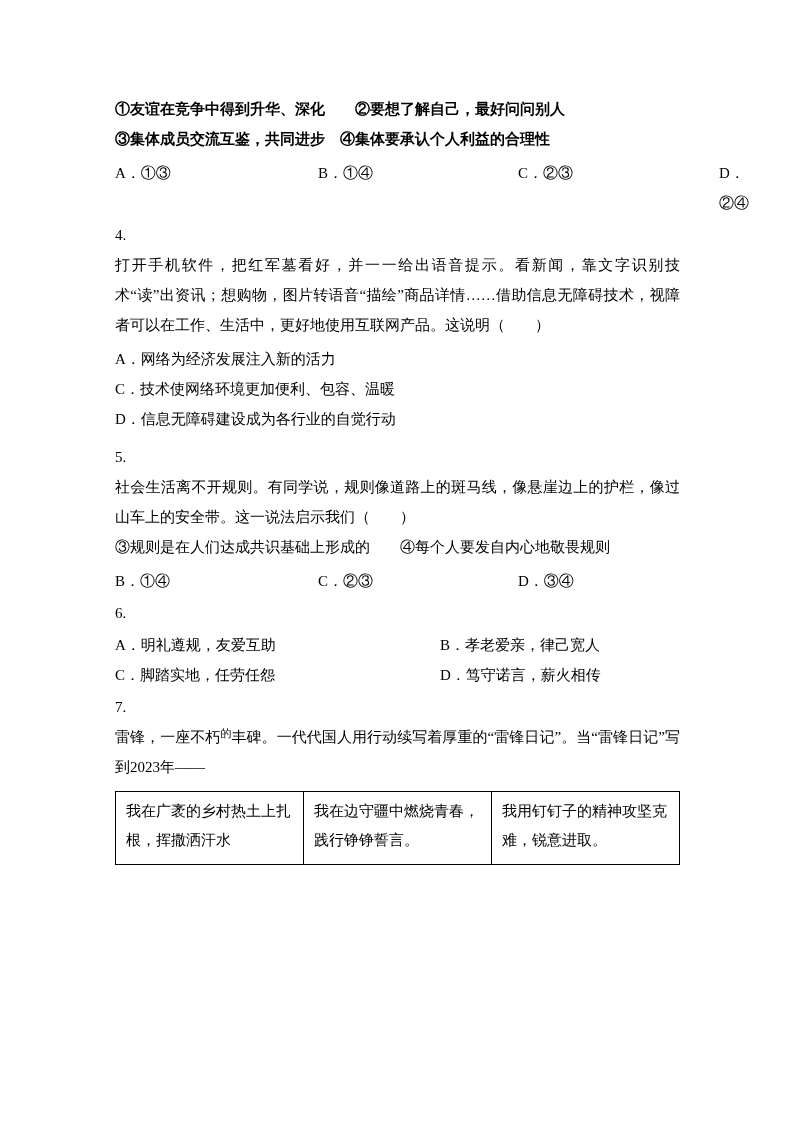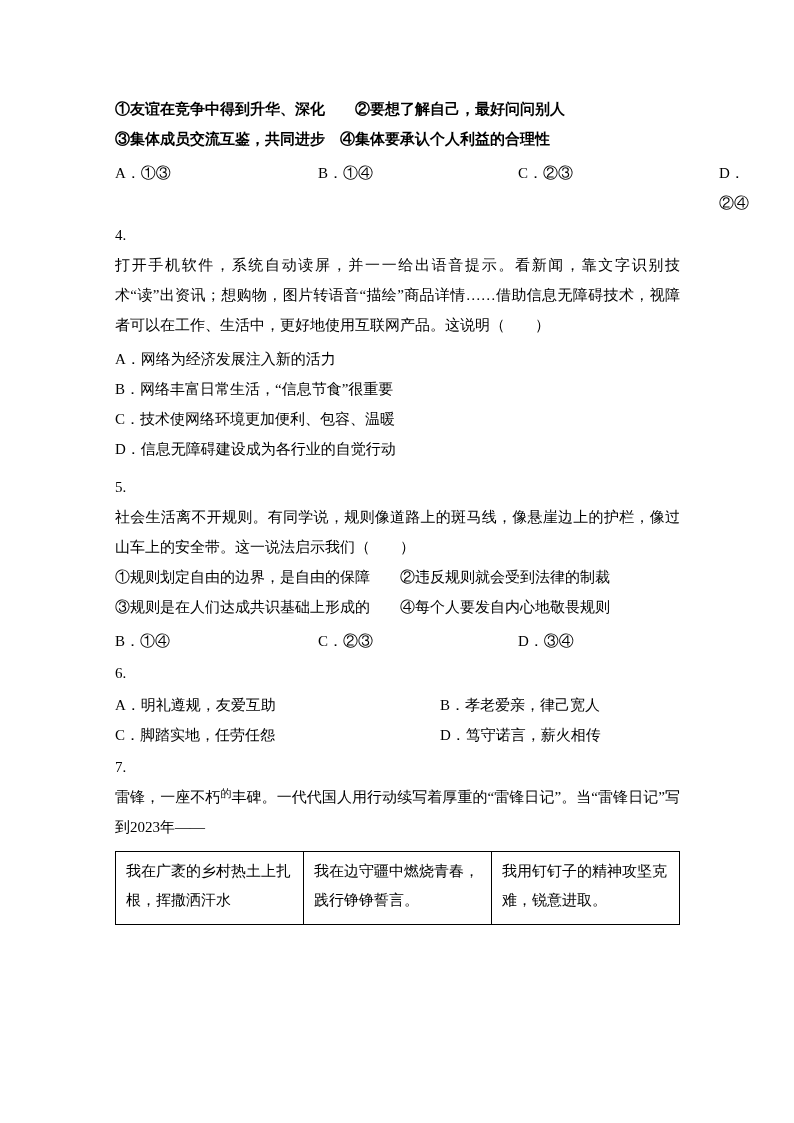--- a/index.html
+++ b/index.html
@@ -71,29 +71,27 @@
   <div class="line bold">③集体成员交流互鉴，共同进步　④集体要承认个人利益的合理性</div>
 
   <div class="choice-row">
     <span>A．①③</span>
     <span>B．①④</span>
     <span>C．②③</span>
     <span>D．②④</span>
   </div>
 
   <div class="qnum">4.</div>
-  <p class="body-par">打开手机软件，系统自动读屏，并一一给出语音提示。看新闻，靠文字识别技术“读”出资讯；想购物，图片转语音“描绘”商品详情……借助信息无障碍技术，视障者可以在工作、生活中，更好地使用互联网产品。这说明（　　）</p>
+  <p class="body-par">打开手机软件，把红军墓看好，并一一给出语音提示。看新闻，靠文字识别技术“读”出资讯；想购物，图片转语音“描绘”商品详情……借助信息无障碍技术，视障者可以在工作、生活中，更好地使用互联网产品。这说明（　　）</p>
   <div class="line opt-first">A．网络为经济发展注入新的活力</div>
-  <div class="line">B．网络丰富日常生活，“信息节食”很重要</div>
   <div class="line">C．技术使网络环境更加便利、包容、温暖</div>
   <div class="line">D．信息无障碍建设成为各行业的自觉行动</div>
 
   <div class="qnum qnum-gap">5.</div>
   <p class="body-par">社会生活离不开规则。有同学说，规则像道路上的斑马线，像悬崖边上的护栏，像过山车上的安全带。这一说法启示我们（　　）</p>
-  <div class="line">①规则划定自由的边界，是自由的保障　　②违反规则就会受到法律的制裁</div>
   <div class="line">③规则是在人们达成共识基础上形成的　　④每个人要发自内心地敬畏规则</div>
 
   <div class="choice-row">
     <span>B．①④</span>
     <span>C．②③</span>
     <span>D．③④</span>
   </div>
 
   <div class="qnum">6.</div>
   <div class="two-col two-col-first">

